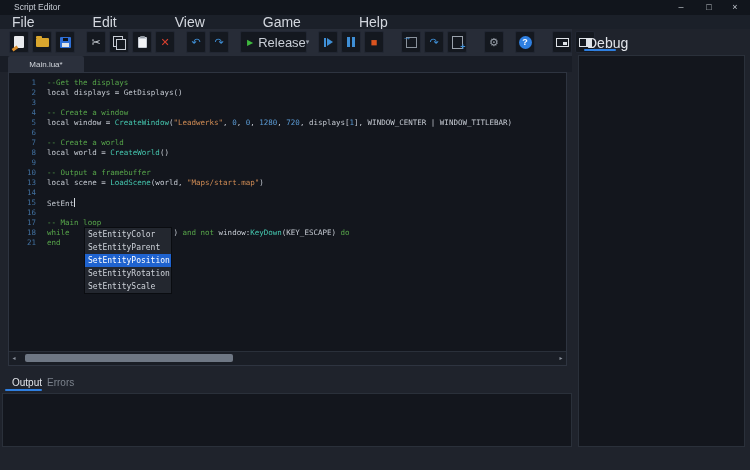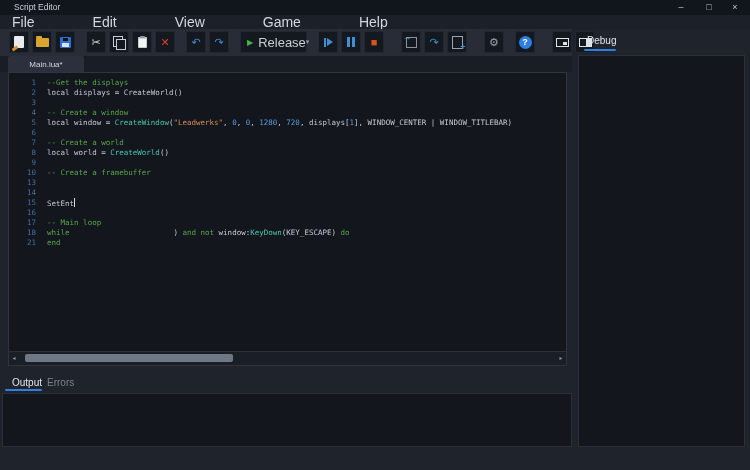--- a/index.html
+++ b/index.html
@@ -112,21 +112,21 @@
   .bottom-tab{position:absolute;top:377px;font-size:10px;}
   .bottom-tab .lbl{display:block;}
   .bottom-tab.active .lbl{color:#e2e5ea;}
   .bottom-tab.inactive .lbl{color:#7b828c;}
   .tab-underline{position:absolute;height:2px;background:var(--accent,#2f7fe0);border-radius:1px;}
   .output-underline{left:5px;top:389px;width:37px;}
   .output-panel{position:absolute;left:2px;top:393px;width:570px;height:54px;background:#13161d;
        border:1px solid #2a303a;box-sizing:border-box;}
 
   
-  .debug-tab{position:absolute;left:587px;top:35px;font-size:10px;color:#e2e5ea;}
+  .debug-tab{position:absolute;left:587px;top:35px;font-size:14px;color:#e2e5ea;}
   .debug-underline{left:584px;top:49px;width:32px;}
   .debug-panel{position:absolute;left:578px;top:55px;width:167px;height:392px;background:#13161d;
        border:1px solid #2a303a;box-sizing:border-box;}
 </style>
 </head>
 <body>
 
 <div class="app">
 
   <div class="titlebar">
@@ -211,38 +211,45 @@
     </div>
 
   <div class="tabstrip"></div>
   <div class="doc-tab">
     <span>Main.lua*</span>
   </div>
 
   <div class="editor">
     <div class="code-lines" id="code-lines">
         <div class="code-line"><span class="ln">1</span><span class="code"><span class="seg cm">--Get the displays</span></span></div>
-        <div class="code-line"><span class="ln">2</span><span class="code"><span class="seg pl">local displays = CreateWorld()</span></span></div>
+        <div class="code-line"><span class="ln">2</span><span class="code"><span class="seg pl">local displays = GetDisplays()</span></span></div>
         <div class="code-line"><span class="ln">3</span><span class="code"></span></div>
         <div class="code-line"><span class="ln">4</span><span class="code"><span class="seg cm">-- Create a window</span></span></div>
         <div class="code-line"><span class="ln">5</span><span class="code"><span class="seg pl">local window = </span><span class="seg fn">CreateWindow</span><span class="seg pl">(</span><span class="seg st">"Leadwerks"</span><span class="seg pl">, </span><span class="seg nu">0</span><span class="seg pl">, </span><span class="seg nu">0</span><span class="seg pl">, </span><span class="seg nu">1280</span><span class="seg pl">, </span><span class="seg nu">720</span><span class="seg pl">, displays[</span><span class="seg nu">1</span><span class="seg pl">], WINDOW_CENTER | WINDOW_TITLEBAR)</span></span></div>
         <div class="code-line"><span class="ln">6</span><span class="code"></span></div>
         <div class="code-line"><span class="ln">7</span><span class="code"><span class="seg cm">-- Create a world</span></span></div>
         <div class="code-line"><span class="ln">8</span><span class="code"><span class="seg pl">local world = </span><span class="seg fn">CreateWorld</span><span class="seg pl">()</span></span></div>
         <div class="code-line"><span class="ln">9</span><span class="code"></span></div>
-        <div class="code-line"><span class="ln">10</span><span class="code"><span class="seg cm">-- Create a framebuffer</span></span></div>
-        <div class="code-line"><span class="ln">13</span></div>
+        <div class="code-line"><span class="ln">10</span><span class="code"><span class="seg cm">-- Output a framebuffer</span></span></div>
+        <div class="code-line"><span class="ln">13</span><span class="code"><span class="seg pl">local scene = </span><span class="seg fn">LoadScene</span><span class="seg pl">(world, </span><span class="seg st">"Maps/start.map"</span><span class="seg pl">)</span></span></div>
         <div class="code-line"><span class="ln">14</span><span class="code"></span></div>
         <div class="code-line"><span class="ln">15</span><span class="code"><span class="seg pl">SetEnt</span><span class="caret-bar"></span></span></div>
         <div class="code-line"><span class="ln">16</span><span class="code"></span></div>
         <div class="code-line"><span class="ln">17</span><span class="code"><span class="seg cm">-- Main loop</span></span></div>
         <div class="code-line"><span class="ln">18</span><span class="code"><span class="seg kw">while</span><span class="seg pl">                       ) </span><span class="seg kw">and</span><span class="seg pl"> </span><span class="seg kw">not</span><span class="seg pl"> window:</span><span class="seg fn">KeyDown</span><span class="seg pl">(KEY_ESCAPE) </span><span class="seg kw">do</span></span></div>
         <div class="code-line"><span class="ln">21</span><span class="code"><span class="seg kw">end</span></span></div>
       </div>
 
+    <div class="autocomplete" id="autocomplete">
+        <div class="ac-row">SetEntityColor</div>
+        <div class="ac-row">SetEntityParent</div>
+        <div class="ac-row sel">SetEntityPosition</div>
+        <div class="ac-row">SetEntityRotation</div>
+        <div class="ac-row">SetEntityScale</div>
+      </div>
 
     <div class="hscroll">
       <span class="hs-arrow left">◂</span>
       <span class="hs-thumb"></span>
       <span class="hs-arrow right">▸</span>
     </div>
   </div>
 
   <div class="bottom-tab active" style="left:12px">
     <span class="lbl">Output</span>

